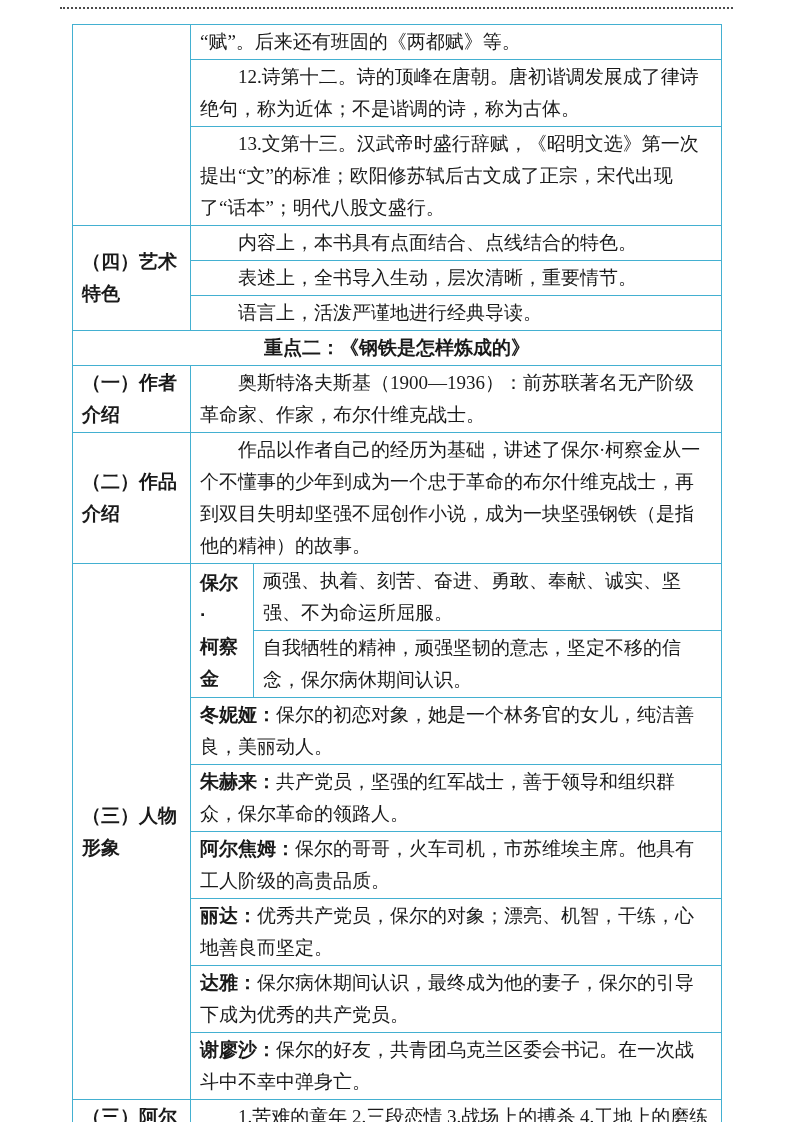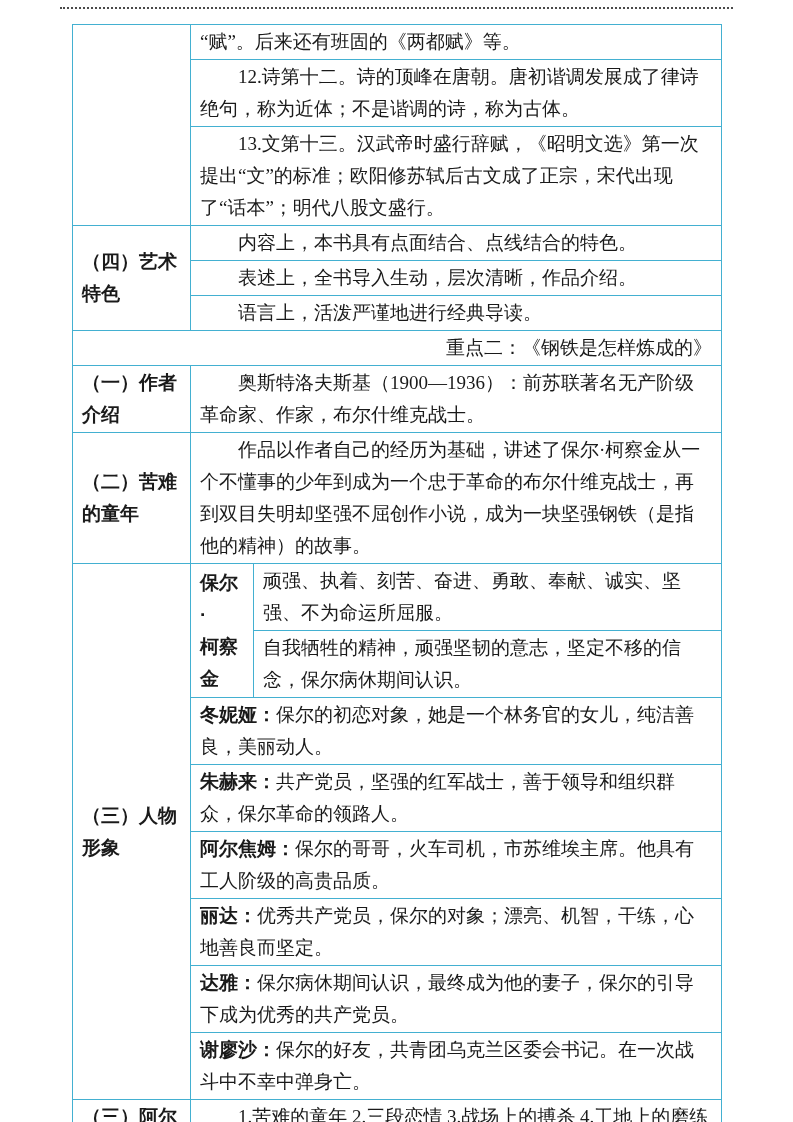--- a/index.html
+++ b/index.html
@@ -33,21 +33,21 @@
   }
   td.no-top{border-top:0;}
   td.lbl{
     font-family:"Liberation Sans","DejaVu Sans",sans-serif;
     font-weight:bold;text-align:left;padding:1px 2px;font-size:15px;
   }
   td.body{text-align:left;}
   .ind{text-indent:2em;font-family:Liberation Serif, serif;}
   td.divider{
     font-family:"Liberation Sans","DejaVu Sans",sans-serif;
-    font-weight:normal;text-align:right;font-size:15px;
+    font-weight:bold;text-align:center;font-size:15px;
   }
   td.paul-name{
     font-family:"Liberation Sans","DejaVu Sans",sans-serif;
     font-weight:bold;padding:1px 6px;text-align:left;
   }
   td.paul-name div{line-height:32px;}
   .nm{
     font-family:Liberation Serif, serif;
     font-weight:bold;
   }
@@ -76,37 +76,37 @@
       </tr>
       <tr>
         <td colspan="2" class="body ind">13.文第十三。汉武帝时盛行辞赋，《昭明文选》第一次提出“文”的标准；欧阳修苏轼后古文成了正宗，宋代出现了“话本”；明代八股文盛行。</td>
       </tr>
 
       <tr>
         <td class="lbl" rowspan="3">（四）艺术特色</td>
         <td colspan="2" class="body ind">内容上，本书具有点面结合、点线结合的特色。</td>
       </tr>
       <tr>
-        <td colspan="2" class="body ind">表述上，全书导入生动，层次清晰，作品介绍。</td>
+        <td colspan="2" class="body ind">表述上，全书导入生动，层次清晰，重要情节。</td>
       </tr>
       <tr>
         <td colspan="2" class="body ind">语言上，活泼严谨地进行经典导读。</td>
       </tr>
 
       <tr>
         <td colspan="3" class="divider">重点二：《钢铁是怎样炼成的》</td>
       </tr>
 
       <tr>
         <td class="lbl">（一）作者介绍</td>
         <td colspan="2" class="body ind">奥斯特洛夫斯基（1900—1936）：前苏联著名无产阶级革命家、作家，布尔什维克战士。</td>
       </tr>
 
       <tr>
-        <td class="lbl">（二）苦难的童年</td>
+        <td class="lbl">（二）作品介绍</td>
         <td colspan="2" class="body ind">作品以作者自己的经历为基础，讲述了保尔·柯察金从一个不懂事的少年到成为一个忠于革命的布尔什维克战士，再到双目失明却坚强不屈创作小说，成为一块坚强钢铁（是指他的精神）的故事。</td>
       </tr>
 
       <tr>
         <td class="lbl" rowspan="8">（三）人物形象</td>
         <td class="paul-name" rowspan="2">
           <div>保尔·</div>
           <div>柯察金</div>
         </td>
         <td class="body">顽强、执着、刻苦、奋进、勇敢、奉献、诚实、坚强、不为命运所屈服。</td>

